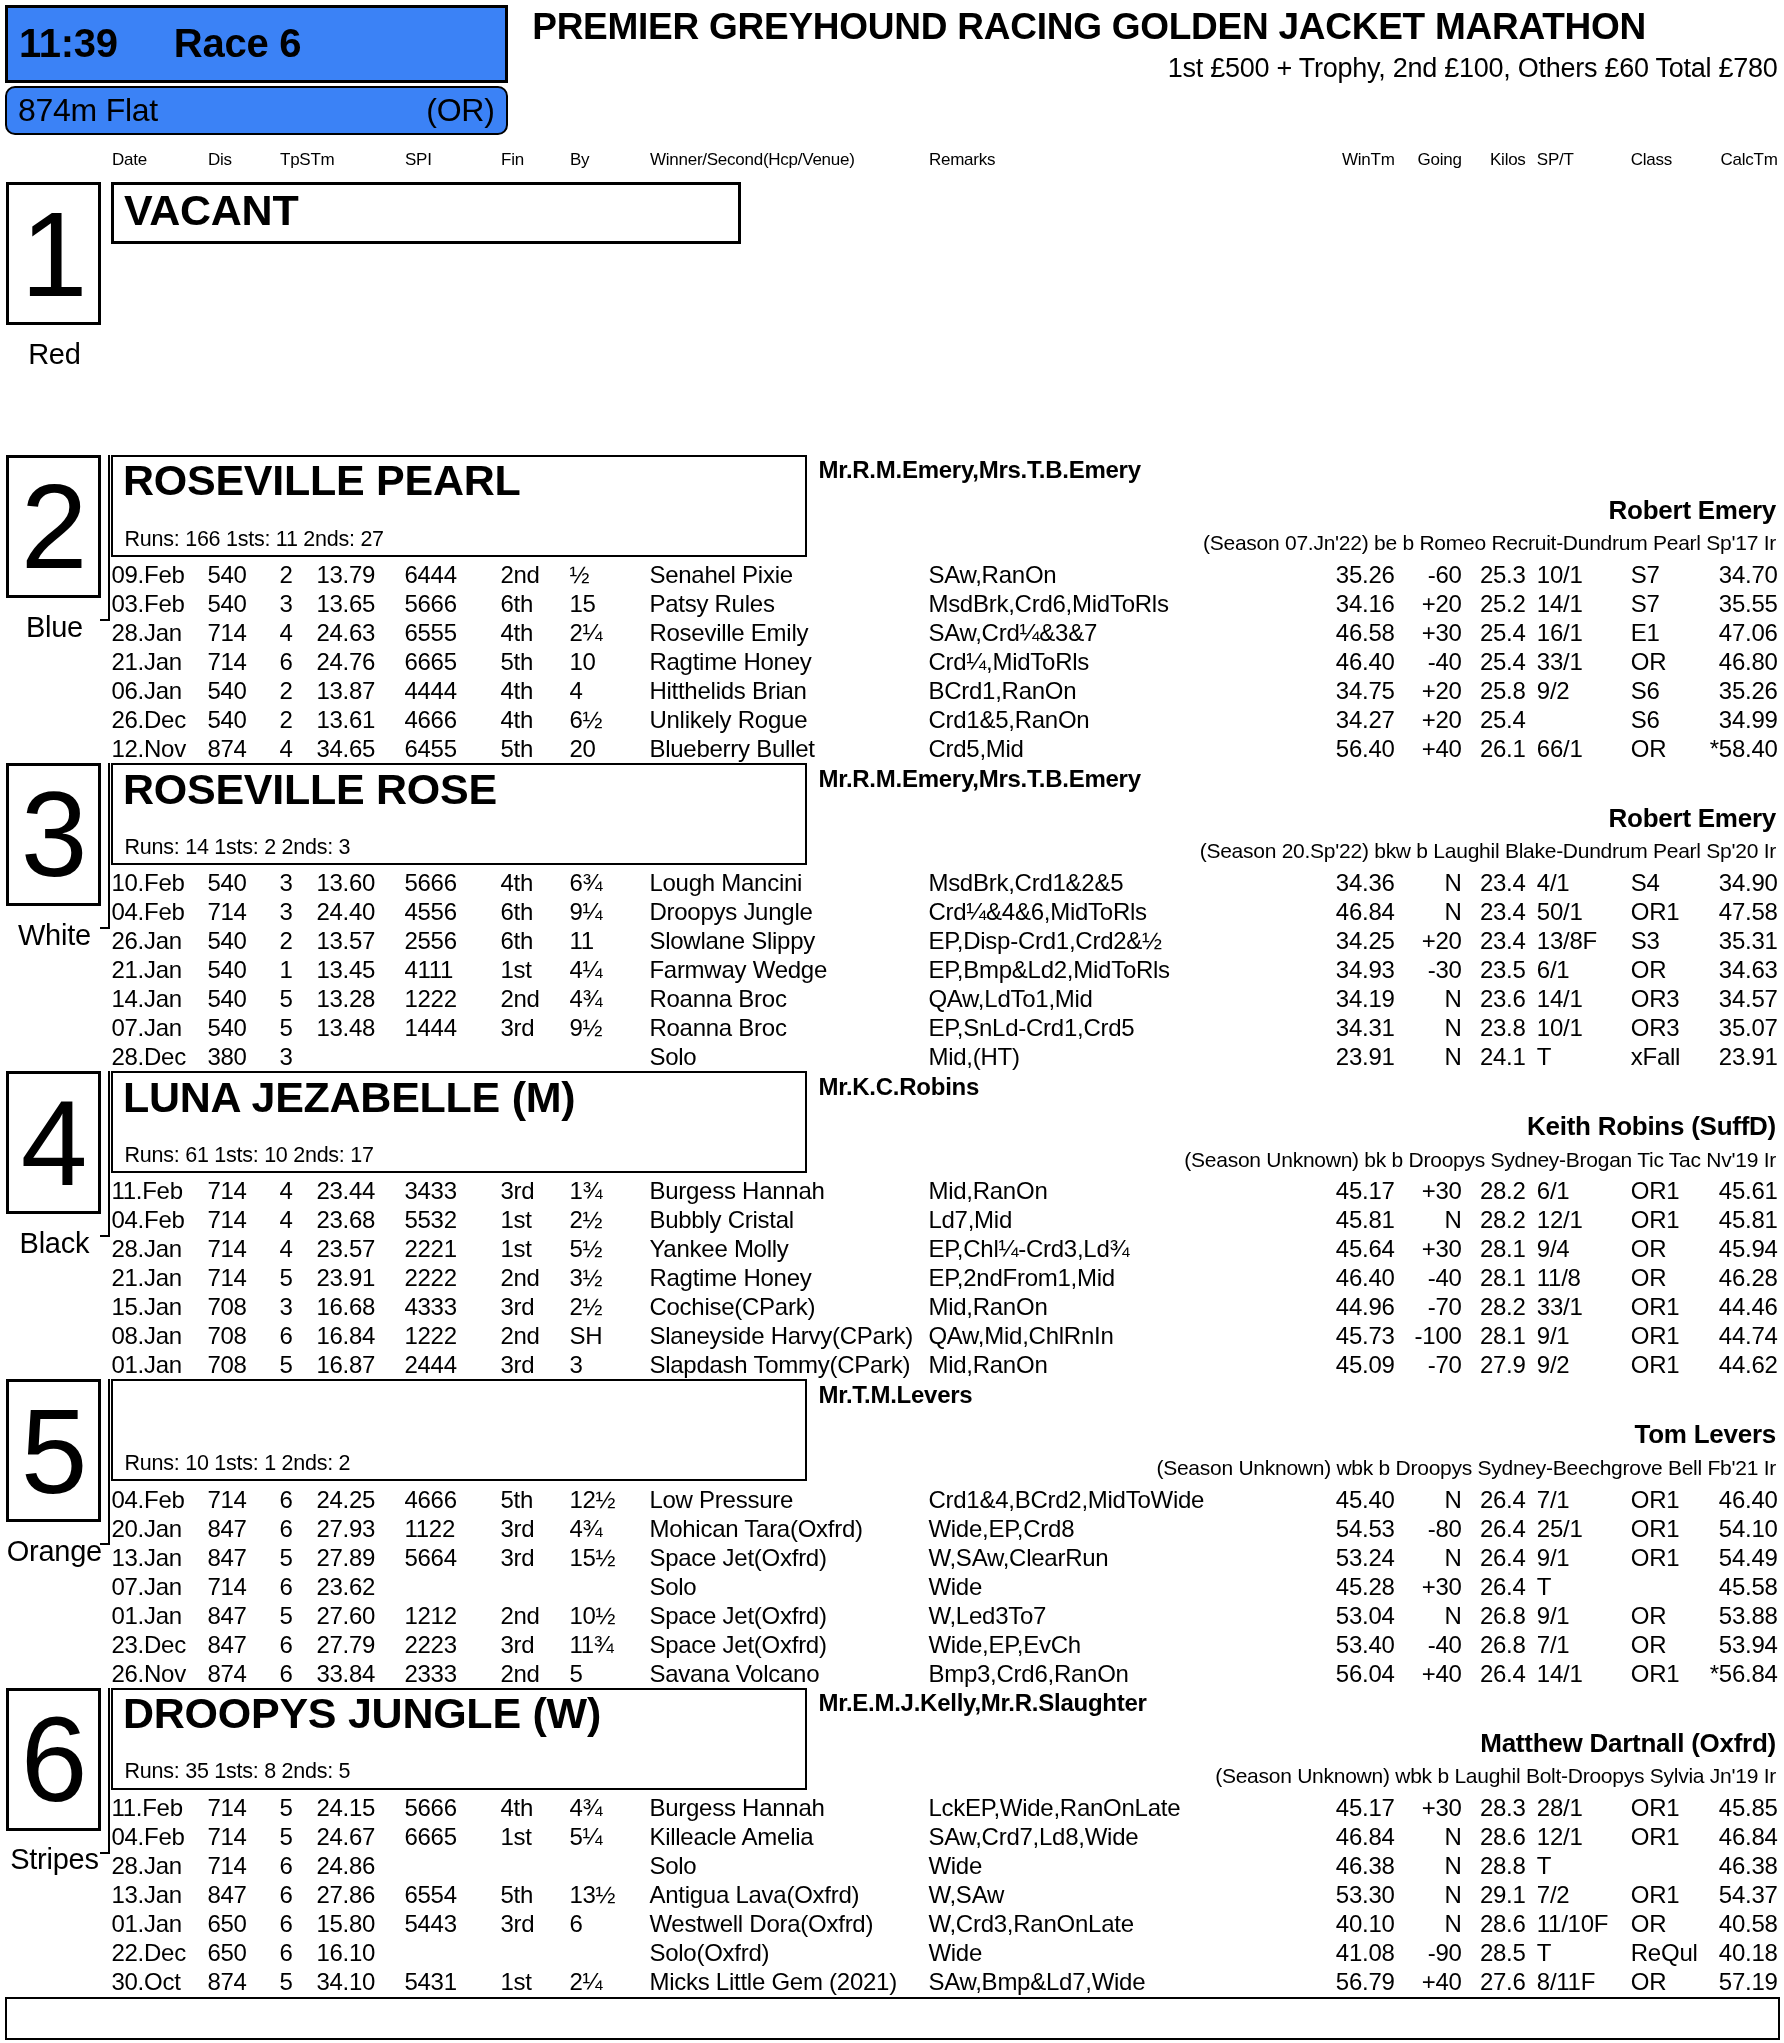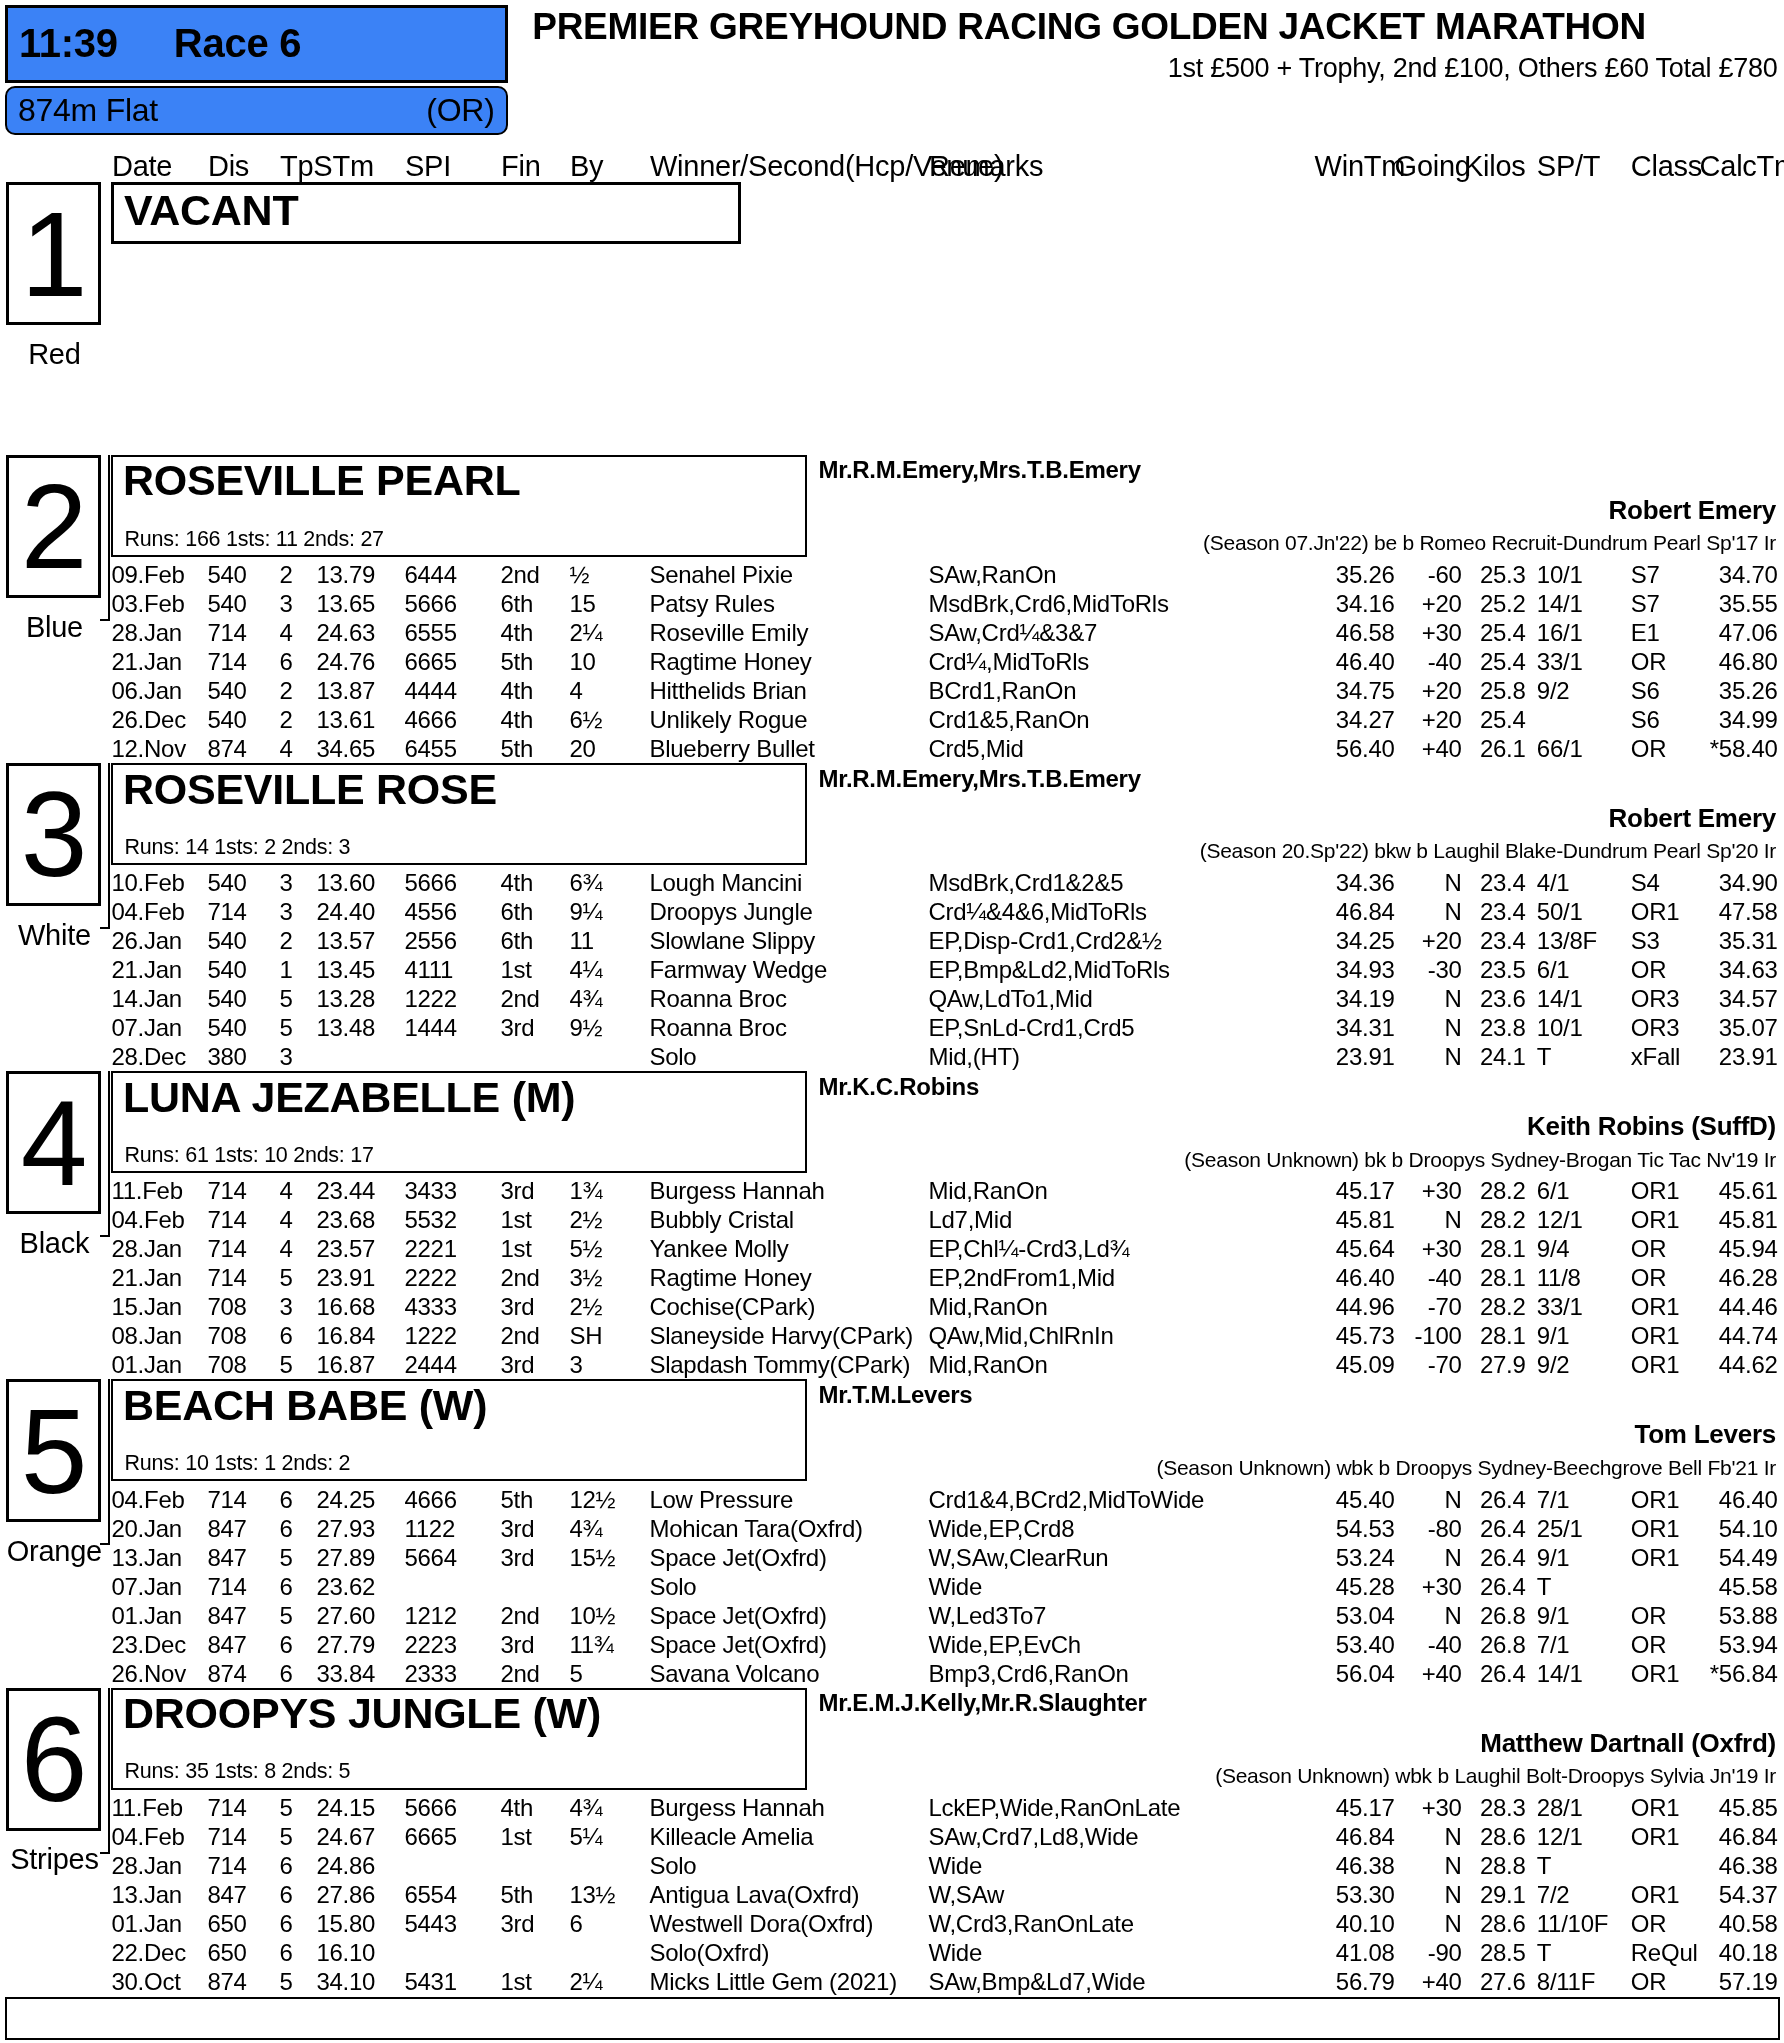--- a/index.html
+++ b/index.html
@@ -19,21 +19,21 @@
   .race-title { position:absolute; left:399px; right:4.8px; top:6.4px; text-align:center;
     font-size:37px; font-weight:bold; white-space:nowrap; }
   .prize-line { position:absolute; right:6.4px; top:53px; font-size:27px; }
 
   
   .grid {
     display:grid;
     grid-template-columns:96px 72px 37px 88px 96px 69px 80px 279px 1fr 80px 67px 64px 94px 80px 78px;
     align-items:baseline;
   }
-  .colhead-row { position:absolute; left:112px; right:6.4px; top:150px; font-size:29px; }
+  .colhead-row { position:absolute; left:112px; right:6.4px; top:150px; font-size:17px; }
   .colhead-row .span2 { grid-column:span 2; }
   .t-r { text-align:right; }
   .t-l { text-align:left; padding-left:11.2px; }
 
   
   .traps { position:absolute; left:6.4px; top:182px; right:6.4px; }
   .trap { display:flex; align-items:flex-start; }
   .trap + .trap { margin-top:0; }
   .trap.vacant-trap { margin-bottom:84px; }
   .rail { width:105px; flex:0 0 105px; }
@@ -558,21 +558,20 @@
     <div class="rail">
       <div class="numbox">
         <span>5</span>
       </div>
       <div class="color-label">Orange</div>
     </div>
     <div class="main">
       <div class="head">
         <div class="bracket"></div>
         <div class="namebox">
-          <div class="dogname">BEACH BABE (W)</div>
           <div class="runs">Runs: 10 1sts: 1 2nds: 2</div>
         </div>
         <div class="owner">Mr.T.M.Levers</div>
         <div class="trainer">Tom Levers</div>
         <div class="season">(Season Unknown) wbk b Droopys Sydney-Beechgrove Bell Fb'21 Ir</div>
       </div>
       <div class="rows">
   <div class="grid frow">
     <div>04.Feb</div>
     <div>714</div>

